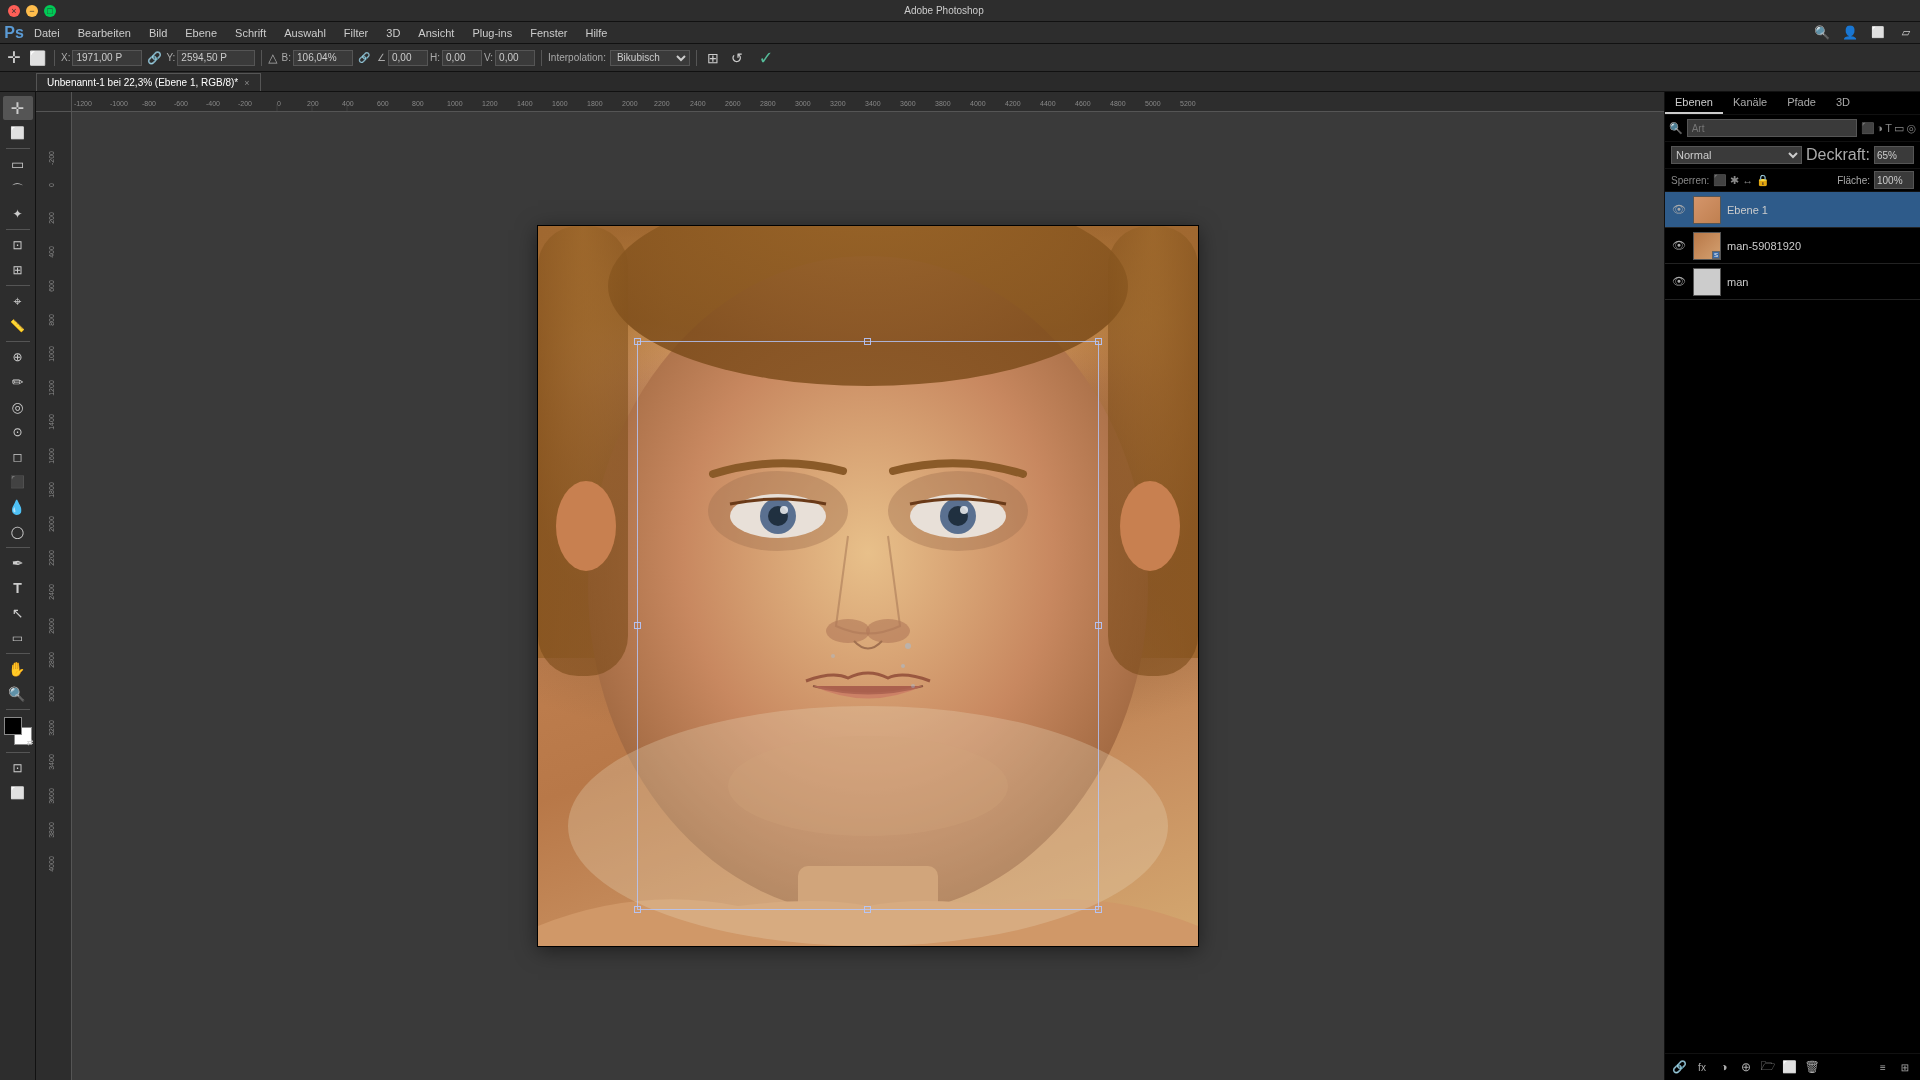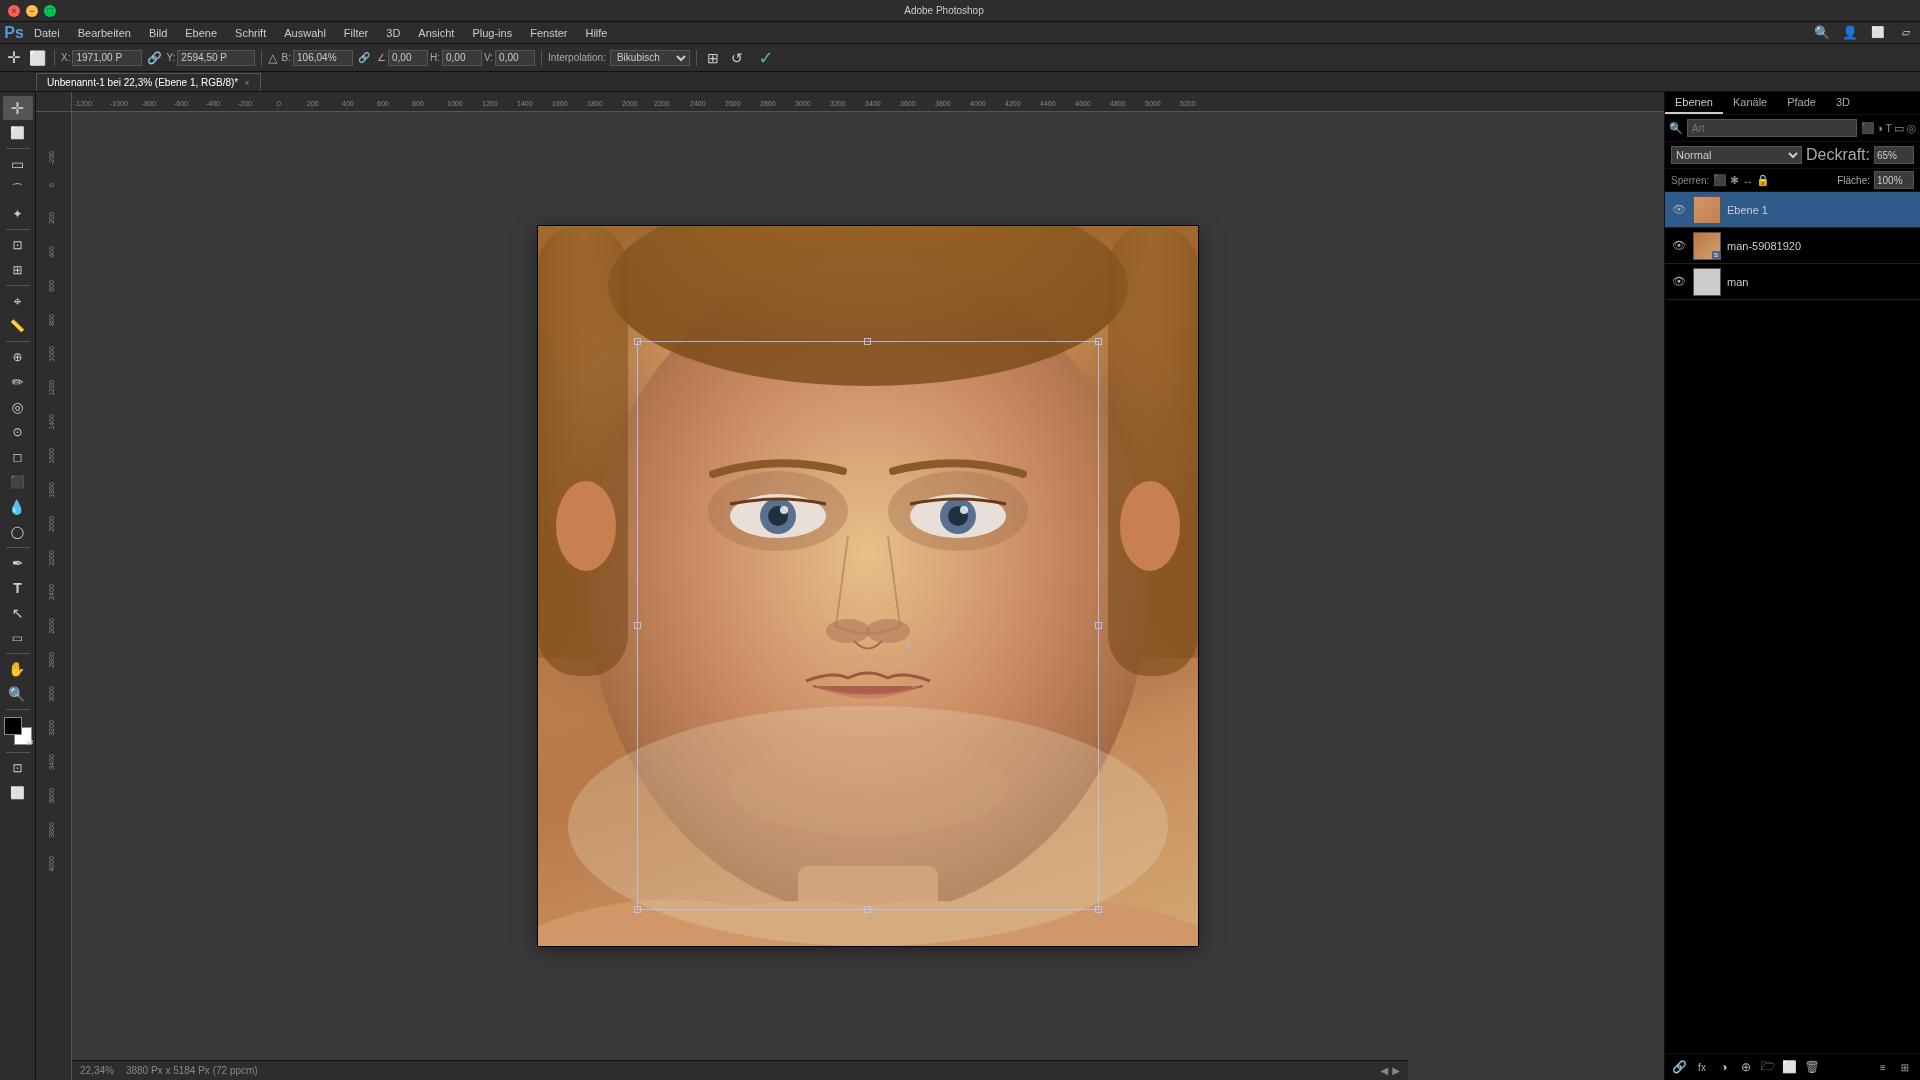--- a/index.html
+++ b/index.html
@@ -469,28 +469,20 @@
               <div class="transform-handle th-mr"></div>
               <div class="transform-handle th-bl"></div>
               <div class="transform-handle th-bc"></div>
               <div class="transform-handle th-br"></div>
             </div>
           </div>
         </div>
       </div>
     </div>
 
-    <div id="statusbar" style="position:absolute;bottom:0;left:36px;right:256px;height:20px;background:#2d2d2d;border-top:1px solid #111;display:flex;align-items:center;padding:0 8px;gap:12px;font-size:10px;color:#888;z-index:10;">
-      <span>22,34%</span>
-      <span>3880 Px x 5184 Px (72 ppcm)</span>
-      <div style="margin-left:auto;display:flex;gap:4px;">
-        <span style="cursor:pointer;">◀</span>
-        <span style="cursor:pointer;">▶</span>
-      </div>
-    </div>
   </div>
 
   <div id="panels-right">
 
     <div id="panel-tabs">
       <div class="panel-tab active">Ebenen</div>
       <div class="panel-tab">Kanäle</div>
       <div class="panel-tab">Pfade</div>
       <div class="panel-tab">3D</div>
     </div>

